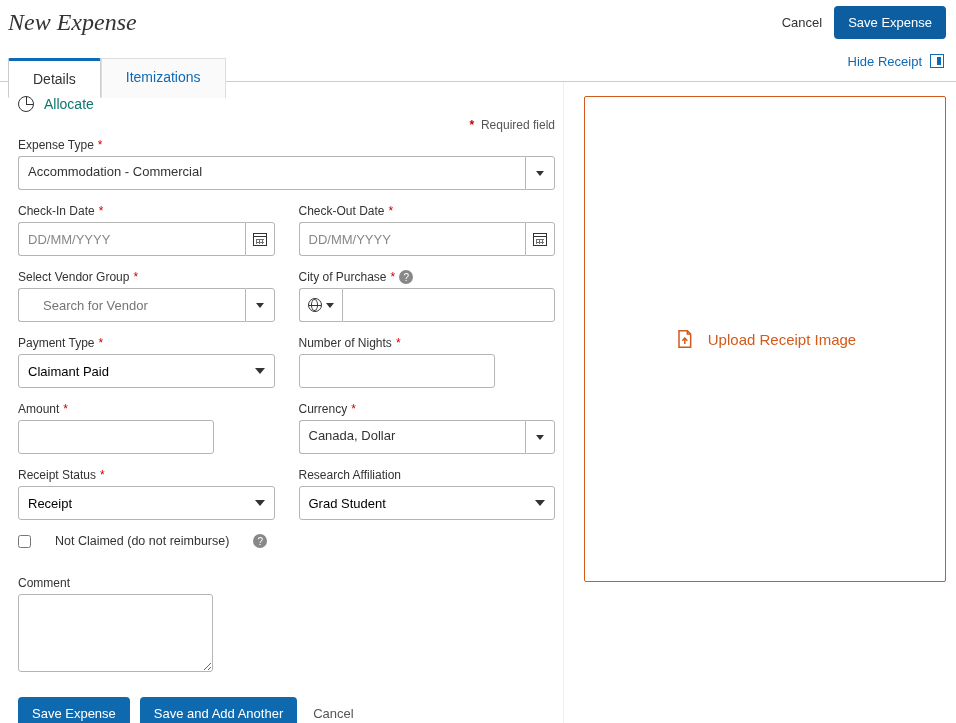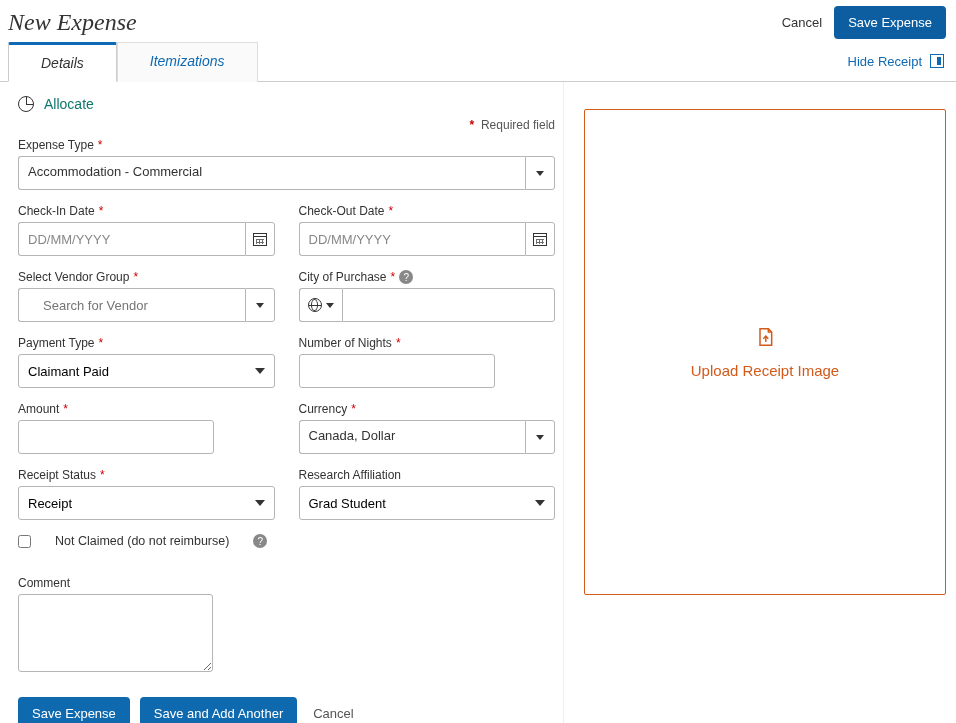--- a/index.html
+++ b/index.html
@@ -7,21 +7,21 @@
 .header-row { display: flex; align-items: center; padding: 6px 10px 0 8px; }
 .page-title { font-family: Georgia, 'Times New Roman', serif; font-style: italic; font-weight: 400; font-size: 24px; color: #333; text-align: center; }
 .header-actions { margin-left: auto; display: flex; align-items: center; gap: 12px; }
 .cancel-link-top { color: #333; font-size: 13px; cursor: pointer; }
 .btn-primary { background: #0f69af; color: #fff; border: none; padding: 9px 14px; border-radius: 4px; font-size: 13px; cursor: pointer; }
 .btn-primary.dark { background: #0f69af; }
 .btn-primary.header-btn { background: #0c5ea0; padding: 9px 14px; font-weight: 500;}
 
 .tabs-row { display: flex; align-items: center; border-bottom: 1px solid #ccc; padding-right: 12px; margin-top: 2px; }
 .tabs { display: flex; margin-left: 8px; }
-.tab { padding: 10px 32px; font-size: 14px; cursor: pointer; border: 1px solid transparent; position: relative; top: 1px; font-style: italic; }
+.tab { padding: 10px 24px; font-size: 14px; cursor: pointer; border: 1px solid transparent; position: relative; top: 17px; }
 .tab.active { color: #333; border: 1px solid #ccc; border-bottom: 1px solid #fff; border-top: 3px solid #0f6ab5; background: #fff; border-radius: 2px 2px 0 0; }
 .tab.inactive { color: #0f6ab5; border: 1px solid #ddd; border-bottom: none; background: #fafafa;}
 .hide-receipt { margin-left: auto; display: flex; align-items: center; gap: 8px; color: #0f6ab5; font-size: 13px; cursor: pointer; padding: 6px 0;}
 .hide-receipt-icon { width: 14px; height: 14px; border: 1px solid #0f6ab5; position: relative; }
 .hide-receipt-icon::after { content: ''; position: absolute; right: 2px; top: 2px; bottom: 2px; width: 4px; background: #0f6ab5; }
 
 .content { display: flex; padding: 0 10px 10px 10px; gap: 20px; }
 .form-col { flex: 1; padding: 14px 8px 0 8px; border-right: 1px solid #eee;}
 .receipt-col { width: 362px; padding-top: 14px; }
 
@@ -65,21 +65,21 @@
 .city-wrap .text-input { border-radius: 0 3px 3px 0; }
 
 .checkbox-row { display: flex; align-items: center; gap: 24px; margin-bottom: 28px; font-size: 12.5px; }
 .checkbox-row input { cursor: pointer; }
 
 textarea.text-input { min-height: 78px; resize: both; font-family: inherit; }
 
 .bottom-actions { display: flex; align-items: center; gap: 10px; margin-top: 22px; padding-bottom: 6px;}
 .cancel-link-bottom { color: #555; font-size: 13px; cursor: pointer; margin-left: 6px;}
 
-.receipt-box { border: 1.5px solid #d25a1a; border-radius: 2px; height: 486px; display: flex; flex-direction: column; align-items: center; justify-content: center; gap: 14px; cursor: pointer; margin-top: 13px; }
+.receipt-box { border: 1.5px solid #d25a1a; border-radius: 2px; height: 486px; display: flex; flex-direction: row; align-items: center; justify-content: center; gap: 14px; cursor: pointer; }
 .receipt-icon { width: 20px; height: 22px; position: relative; }
 .receipt-icon svg { width: 100%; height: 100%; }
 .receipt-text { color: #d25a1a; font-size: 15px; }
 </style>
 </head>
 <body>
 
 <div class="header-row">
   <div class="page-title">New Expense</div>
   <div class="header-actions">

